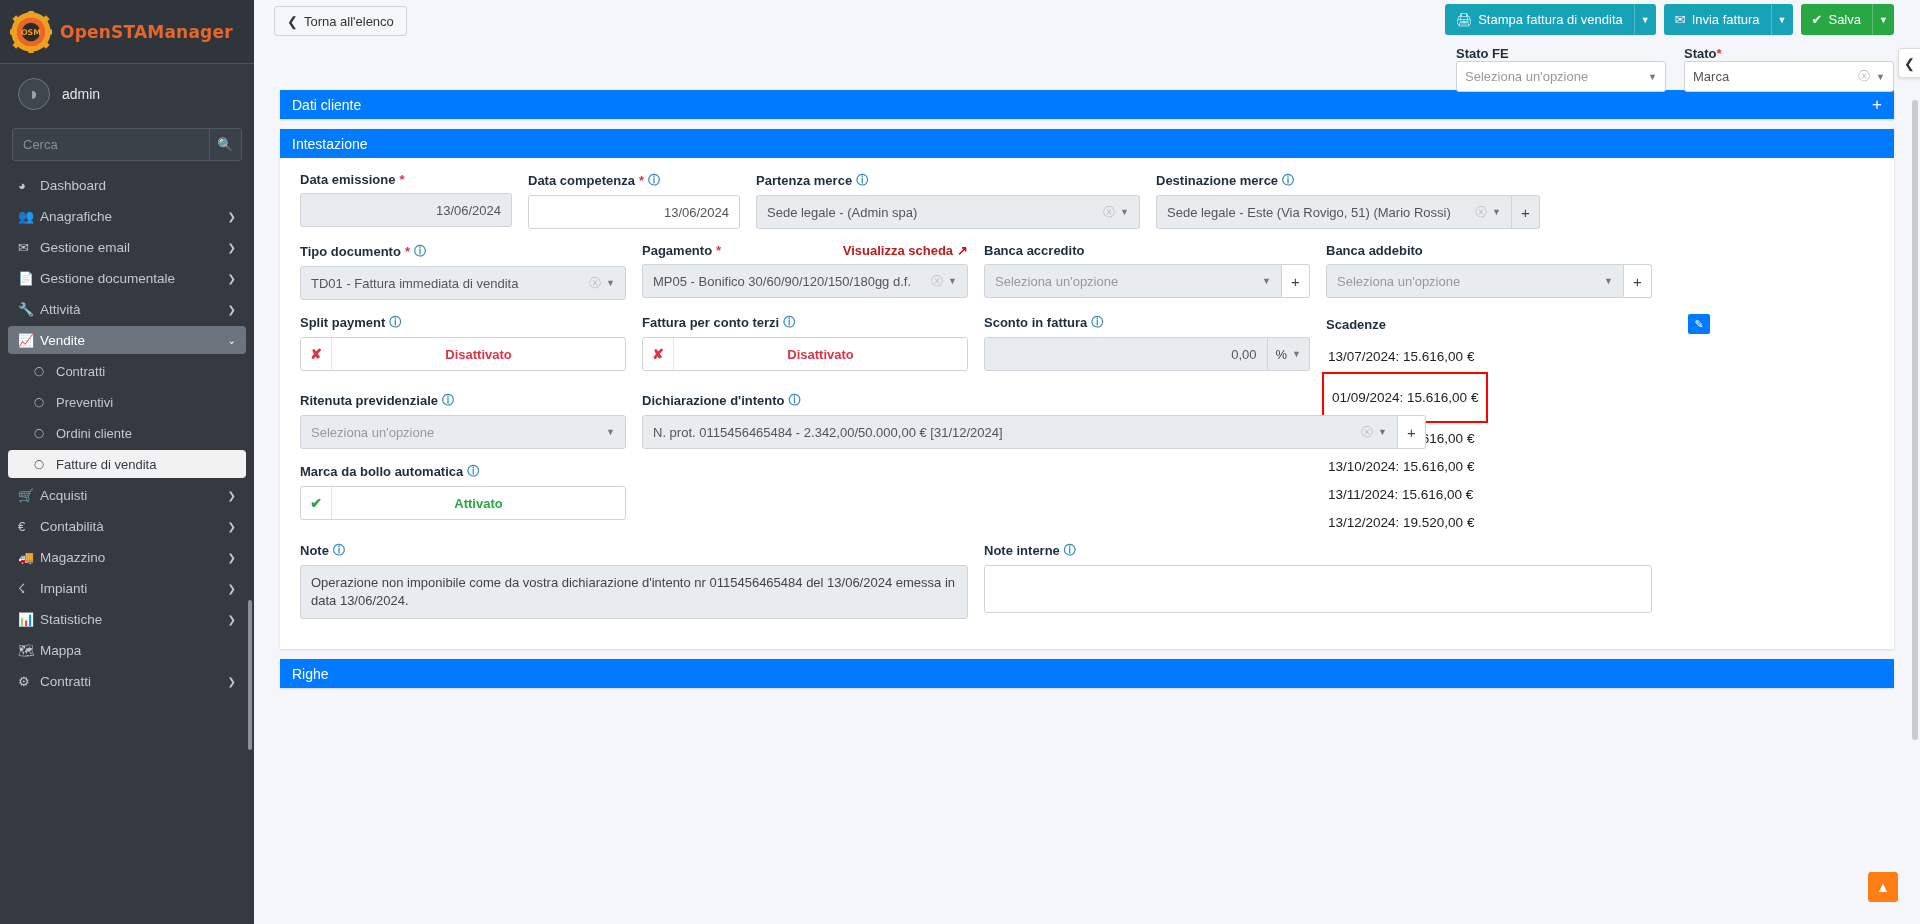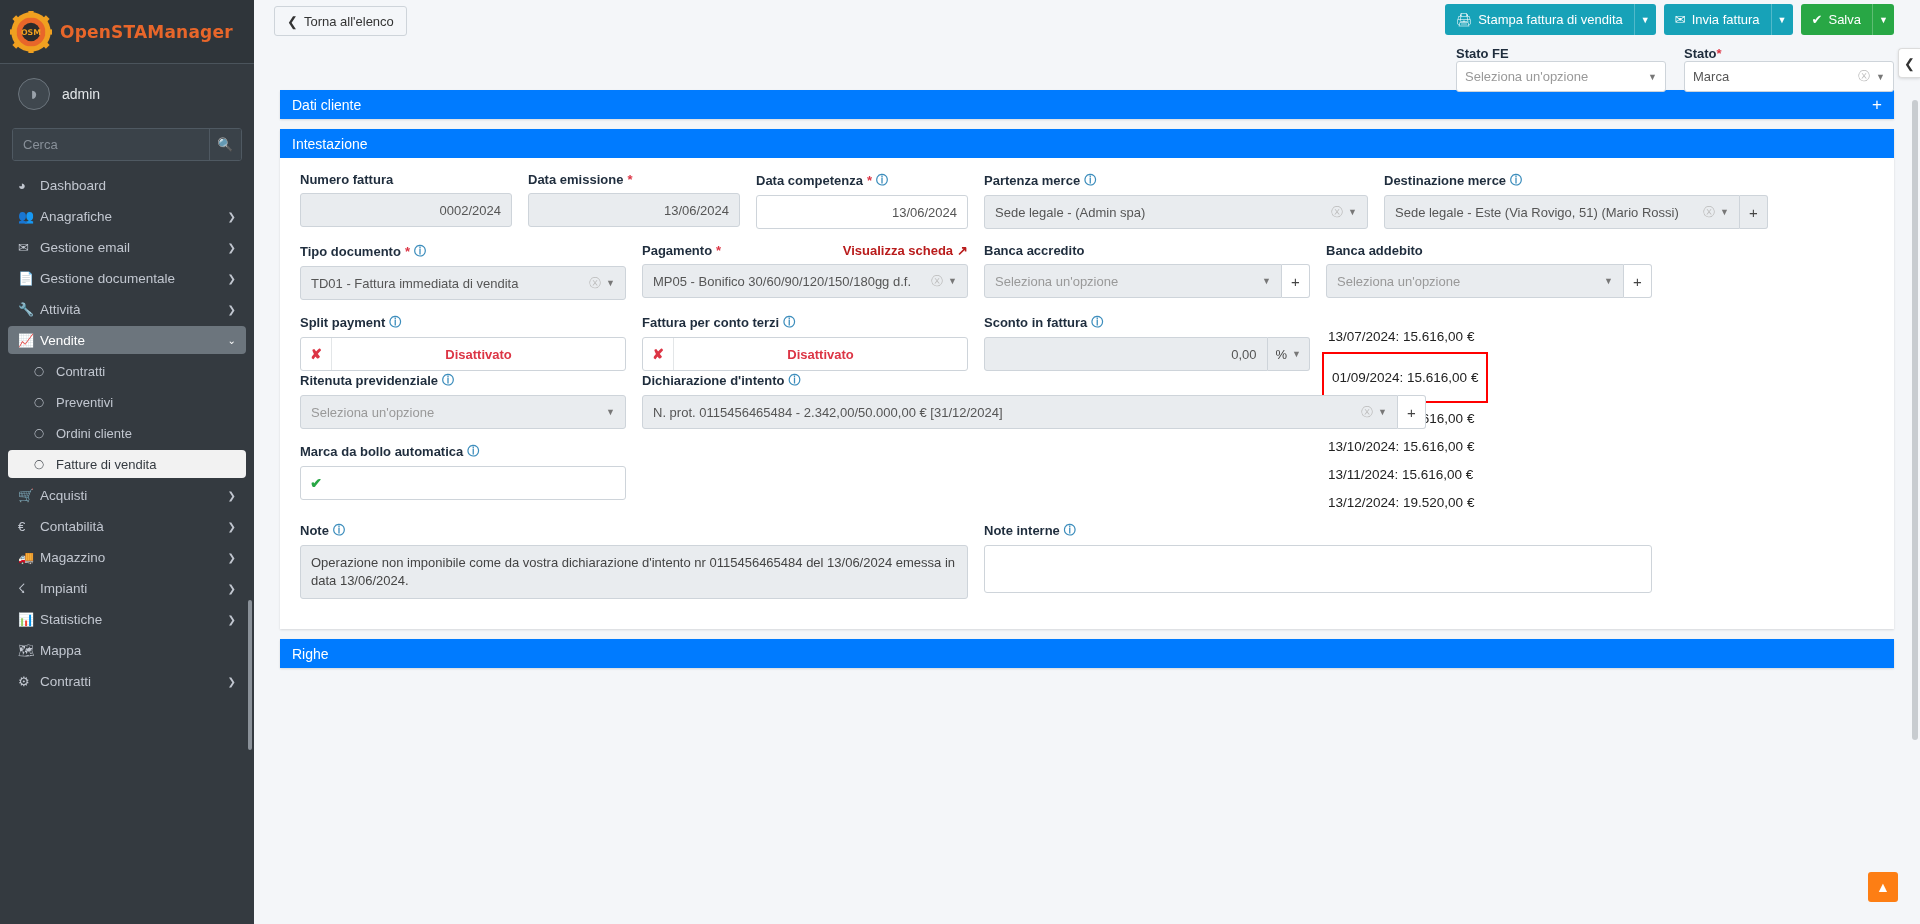--- a/index.html
+++ b/index.html
@@ -433,28 +433,20 @@
 
   <div class="panel">
     <div class="panelhdr">
       <span class="ttl">Intestazione</span>
     </div>
     <div class="panelbody">
 
       <div class="frow">
         <div class="fcol" style="width:228px">
           <div class="flabel">
-              <span>Numero fattura</span>
-            </div>
-          <div class="inp right">
-            <span>0002/2024</span>
-          </div>
-        </div>
-        <div class="fcol" style="width:228px">
-          <div class="flabel">
               <span>Data emissione</span>
               <span class="req">*</span>
             </div>
           <div class="inp right">
             <span>13/06/2024</span>
           </div>
         </div>
         <div class="fcol" style="width:228px">
           <div class="flabel">
               <span>Data competenza</span>
@@ -577,20 +569,24 @@
             <div class="inp right">
               <span>0,00</span>
             </div>
             <div class="pctaddon">
               <span>%</span>
               <span class="cv">▼</span>
             </div>
           </div>
         </div>
         <div class="fcol" style="width:400px">
+          <div class="scadhdr">
+            <span class="t">Scadenze</span>
+            <span class="editbtn">✎</span>
+          </div>
           <div class="scadlist">
             <div class="scaditem">13/07/2024: 15.616,00 €</div>
             <div><span class="scaditem hl">01/09/2024: 15.616,00 €</span></div>
             <div class="scaditem">13/09/2024: 15.616,00 €</div>
             <div class="scaditem">13/10/2024: 15.616,00 €</div>
             <div class="scaditem">13/11/2024: 15.616,00 €</div>
             <div class="scaditem">13/12/2024: 19.520,00 €</div>
           </div>
         </div>
       </div>
@@ -623,20 +619,21 @@
       </div>
 
       <div class="frow">
         <div class="fcol" style="width:342px">
           <div class="flabel">
               <span>Marca da bollo automatica</span>
               <span class="helper">ⓘ</span>
             </div>
           <div class="toggle">
             <span class="mark on">✔</span>
+            <span class="txt on">Attivato</span>
           </div>
         </div>
       </div>
 
       <div class="frow" style="margin-top:22px;">
         <div class="fcol" style="width:684px">
           <div class="flabel">
               <span>Note</span>
               <span class="helper">ⓘ</span>
             </div>

